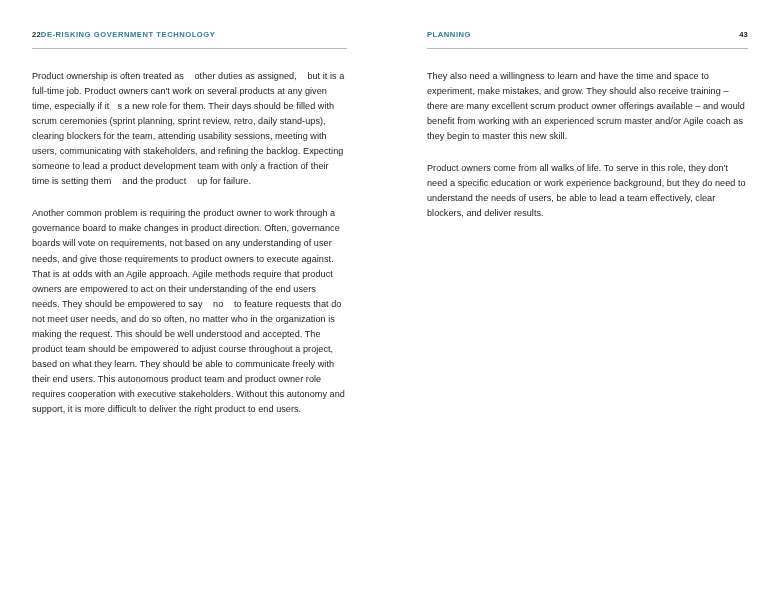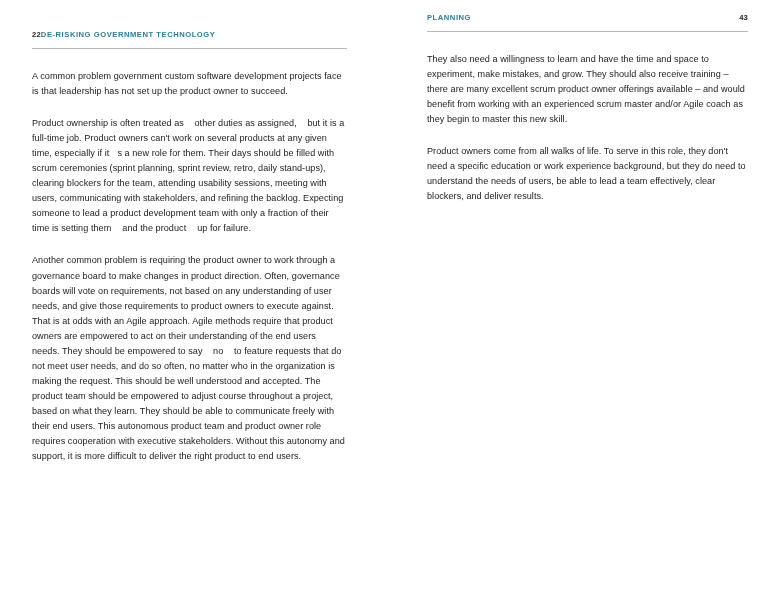--- a/index.html
+++ b/index.html
@@ -25,21 +25,21 @@
 
   .page {
     position: relative;
     width: 388px;
     height: 600px;
     box-sizing: border-box;
     background: #ffffff;
   }
 
   .page-left  { padding: 30px 41px 0 32px; }
-  .page-right { padding: 13px 28px 0 39px; }
+  .page-right { padding: 30px 28px 0 39px; }
 
   
   .runhead {
     position: relative;
     display: flex;
     align-items: baseline;
     height: 14px;
     font-size: 7.6px;
     font-weight: bold;
     letter-spacing: 0.55px;
@@ -100,21 +100,20 @@
   <div class="page page-left">
 
     <div class="runhead runhead-left">
       <span class="folio">22</span>
       <span class="runhead-title">DE-RISKING GOVERNMENT TECHNOLOGY</span>
     </div>
     <div class="rule"></div>
 
     <div class="column">
 
-      <p>A common problem government custom software development projects face is that leadership has not set up the product owner to succeed.</p>
 
       <p>
         <span>Product ownership is often treated as </span><span class="missing-glyph"></span><span>other duties as assigned,</span><span class="missing-glyph"></span><span> but it is a full-time job. Product owners can't work on several products at any given time, especially if it</span><span class="missing-glyph"></span><span>s a new role for them. Their days should be filled with scrum ceremonies (sprint planning, sprint review, retro, daily stand-ups), clearing blockers for the team, attending usability sessions, meeting with users, communicating with stakeholders, and refining the backlog. Expecting someone to lead a product development team with only a fraction of their time is setting them</span><span class="missing-glyph-wide"></span><span>and the product</span><span class="missing-glyph-wide"></span><span>up for failure.</span>
       </p>
 
       <p>
         <span>Another common problem is requiring the product owner to work through a governance board to make changes in product direction. Often, governance boards will vote on requirements, not based on any understanding of user needs, and give those requirements to product owners to execute against. That is at odds with an Agile approach. Agile methods require that product owners are empowered to act on their understanding of the end users</span><span class="missing-glyph"></span><span> needs. They should be empowered to say </span><span class="missing-glyph"></span><span>no</span><span class="missing-glyph"></span><span> to feature requests that do not meet user needs, and do so often, no matter who in the organization is making the request. This should be well understood and accepted. The product team should be empowered to adjust course throughout a project, based on what they learn. They should be able to communicate freely with their end users. This autonomous product team and product owner role requires cooperation with executive stakeholders. Without this autonomy and support, it is more difficult to deliver the right product to end users.</span>
       </p>
 
     </div>

